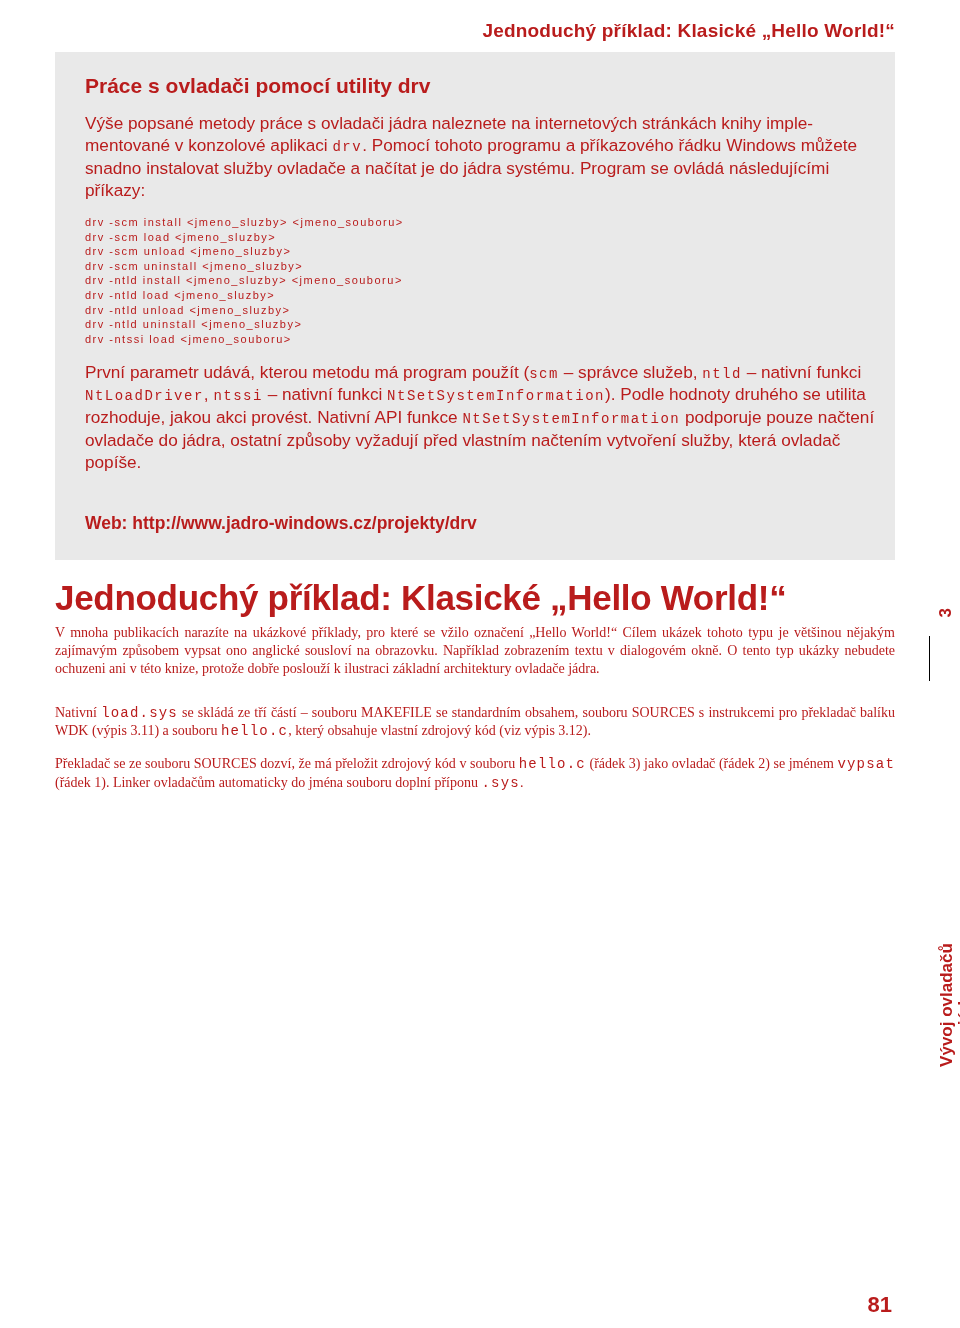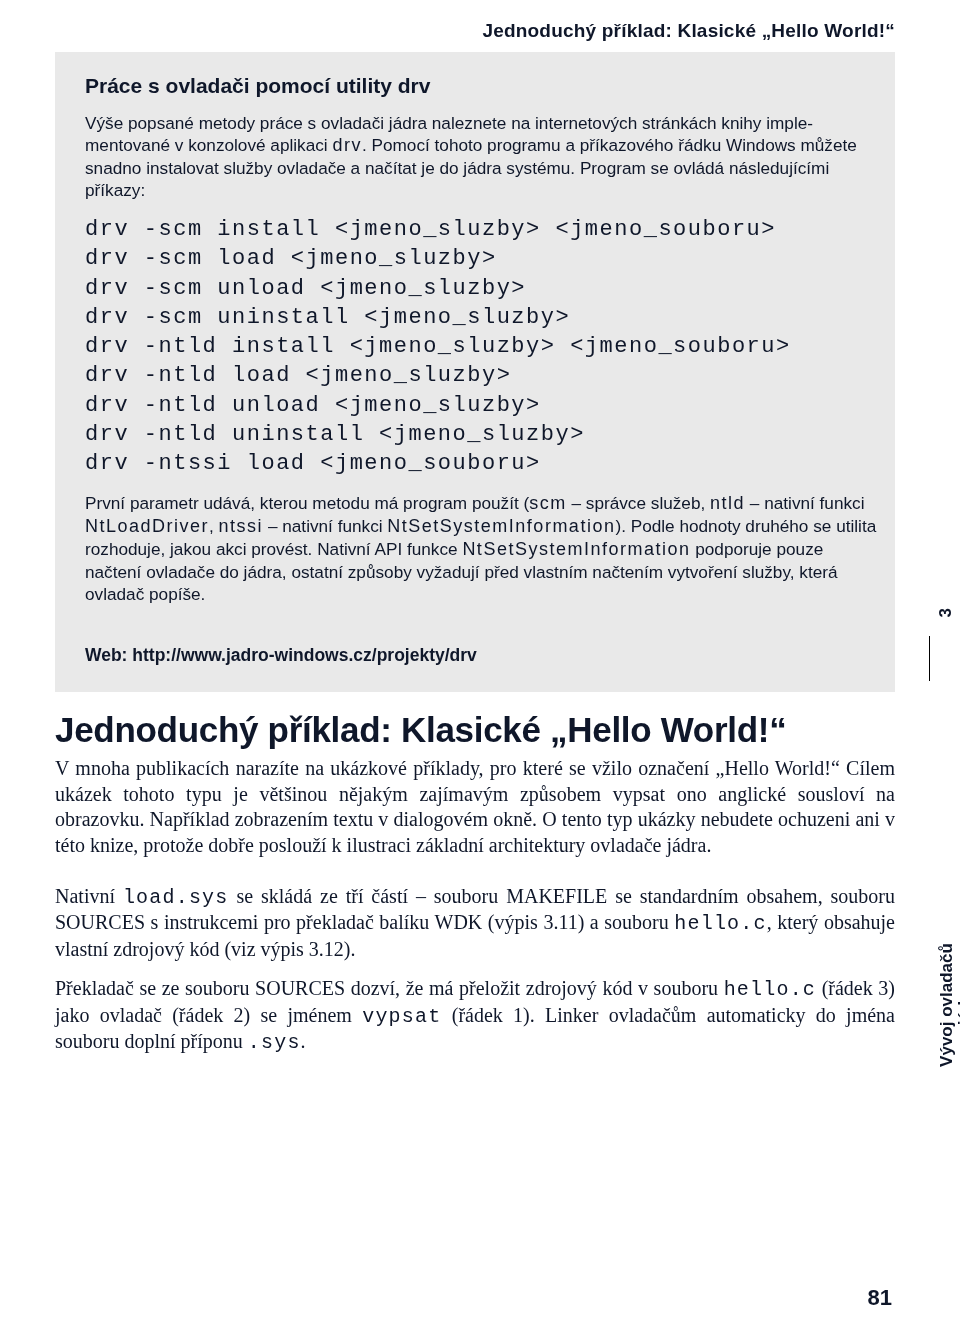--- a/index.html
+++ b/index.html
@@ -7,21 +7,21 @@
     margin: 0;
     padding: 0;
     background: #ffffff;
   }
   .page {
     width: 960px;
     height: 1328px;
     background: #ffffff;
     position: relative;
     font-family: Georgia, 'Times New Roman', serif;
-    color: #0f172a;
+    color: #b91c1c;
   }
   .inner {
     position: relative;
     padding: 16px 65px 0 55px;
   }
   .running-head {
     font-family: "Myriad Pro", "Segoe UI", Arial, sans-serif;
     font-weight: 700;
     font-size: 19px;
     text-align: right;
@@ -38,28 +38,28 @@
     font-weight: 700;
     font-size: 21px;
     margin: 0 0 14px 0;
   }
   .body-sans {
     font-family: "Myriad Pro", "Segoe UI", Arial, sans-serif;
     font-size: 17.2px;
     line-height: 1.28;
   }
   .body-sans .mono {
-    font-family: Liberation Sans, sans-serif;
-    font-size: 18px;
+    font-family: Liberation Mono, monospace;
+    font-size: 14px;
     letter-spacing: 1.5px;
     text-align: center;
   }
   .codeblock {
-    font-family: Liberation Mono, monospace;
-    font-size: 22px;
+    font-family: Liberation Sans, sans-serif;
+    font-size: 11px;
     letter-spacing: 1.5px;
     white-space: pre;
     line-height: 1.33;
     margin: 14px 0 14px 0;
   }
   .weblabel {
     font-family: "Myriad Pro", "Segoe UI", Arial, sans-serif;
     font-weight: 700;
     font-size: 17.5px;
   }
@@ -70,21 +70,21 @@
   }
   .h1 {
     font-family: "Myriad Pro", "Segoe UI", Arial, sans-serif;
     font-weight: 800;
     font-size: 35px;
     margin: 18px 0 6px 0;
     letter-spacing: -0.3px;
   }
   .serif-body {
     font-family: Georgia, 'Times New Roman', serif;
-    font-size: 20px;
+    font-size: 14px;
     line-height: 1.27;
     text-align: justify;
   }
   .serif-body .mono, .serif-body .mono-tight {
     font-family: "Courier New", monospace;
     letter-spacing: 1.2px;
   }
   .sidebar {
     position: absolute;
     right: 24px;
@@ -120,21 +120,21 @@
     font-family: "Myriad Pro", "Segoe UI", Arial, sans-serif;
     font-weight: 700;
     font-size: 17px;
     white-space: nowrap;
     line-height: 1.05;
     text-align: center;
     width: 210px;
   }
   .pagenum {
     position: absolute;
-    bottom: 17px;
+    bottom: 10px;
     right: 68px;
     font-family: "Myriad Pro", "Segoe UI", Arial, sans-serif;
     font-weight: 800;
     font-size: 22px;
   }
   .spacer-web1 { height: 40px; }
   .spacer-before-serif { height: 26px; }
   .graybox2 {
     background: #e9e9e9;
     padding: 22px 22px 22px 30px;

